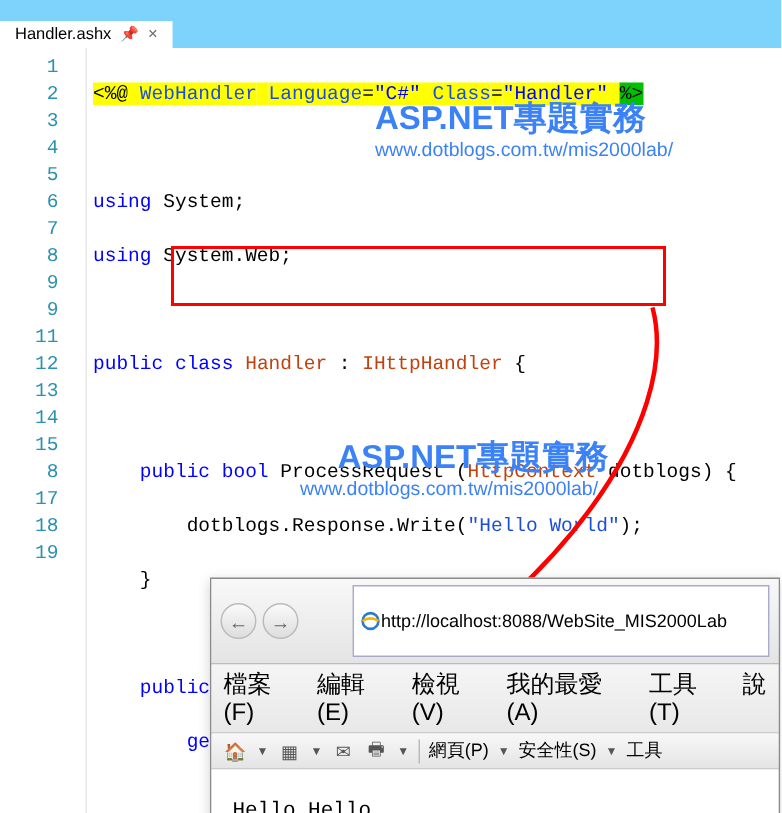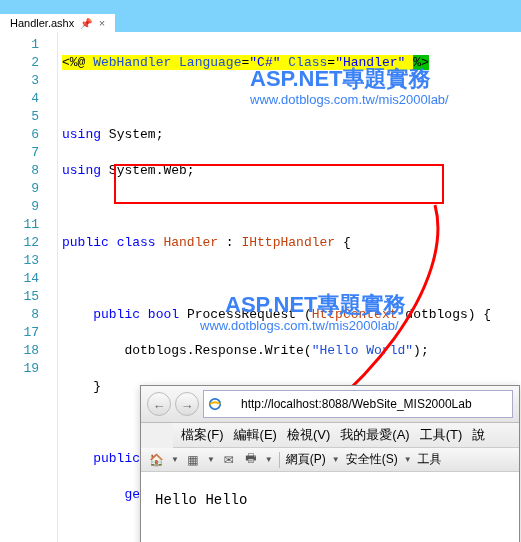--- a/index.html
+++ b/index.html
@@ -22,23 +22,23 @@
   .wm1-title { font-size: 22px; font-weight: bold; left: 250px; top: 64px; }
   .wm1-url { font-size: 13px; left: 250px; top: 92px; }
   .wm2-title { font-size: 22px; font-weight: bold; left: 225px; top: 290px; }
   .wm2-url { font-size: 13px; left: 200px; top: 318px; }
   .wm3-title { font-size: 22px; font-weight: bold; left: 250px; top: 495px; }
   .wm3-url { font-size: 13px; left: 250px; top: 522px; }
   .arrow-svg { position: absolute; left: 170px; top: 200px; pointer-events: none; }
   .browser { position: absolute; left: 140px; top: 385px; width: 380px; border: 1px solid #8a8a8a; background: #f0f0f0; box-shadow: 0 2px 8px rgba(0,0,0,0.2); }
   .browser-nav { display: flex; align-items: center; gap: 4px; padding: 4px 6px; background: linear-gradient(#f8f8f8,#e4e4e4); border-bottom: 1px solid #bcbcbc; font-family: "Segoe UI", Arial, sans-serif; font-size: 12px; }
   .nav-btn { width: 24px; height: 24px; border-radius: 12px; background: linear-gradient(#fafafa,#ddd); border: 1px solid #bbb; display: flex; align-items: center; justify-content: center; color: #666; font-size: 13px; }
-  .addr-bar { flex: 1; display: flex; align-items: center; background: #fff; border: 1px solid #aac; padding: 6px 4px; gap: 19px; min-width: 0; overflow: hidden; }
+  .addr-bar { flex: 1; display: flex; align-items: center; background: #fff; border: 1px solid #aac; padding: 16px 4px; gap: 0; min-width: 0; overflow: hidden; margin-left: 32px; }
   .ie-icon { width: 14px; height: 14px; color: #2a7ad1; }
-  .browser-menu { display: flex; gap: 10px; padding: 3px 8px; font-family: "Microsoft JhengHei","Segoe UI",Arial,sans-serif; font-size: 13px; background: linear-gradient(#f5f5f5,#e8e8e8); border-bottom: 1px solid #ccc; margin-left: 32px; }
+  .browser-menu { display: flex; gap: 10px; padding: 3px 8px; font-family: "Microsoft JhengHei","Segoe UI",Arial,sans-serif; font-size: 16px; background: linear-gradient(#f5f5f5,#e8e8e8); border-bottom: 1px solid #ccc; }
   .browser-toolbar { display: flex; gap: 6px; padding: 3px 8px; align-items: center; font-family: "Microsoft JhengHei","Segoe UI",Arial,sans-serif; font-size: 12px; background: linear-gradient(#f8f8f8,#e4e4e4); border-bottom: 1px solid #ccc; }
   .tb-icon { width: 16px; height: 16px; display: inline-flex; align-items: center; justify-content: center; color: #555; }
   .tb-sep { width: 1px; height: 16px; background: #bbb; }
   .tb-dd { font-size: 8px; color: #555; }
   .browser-content { background: #fff; padding: 20px 14px 50px; font-family: "Courier New", monospace; font-size: 14px; min-height: 85px; }
 </style>
 </head>
 <body>
 
 <div class="tab-bar">

